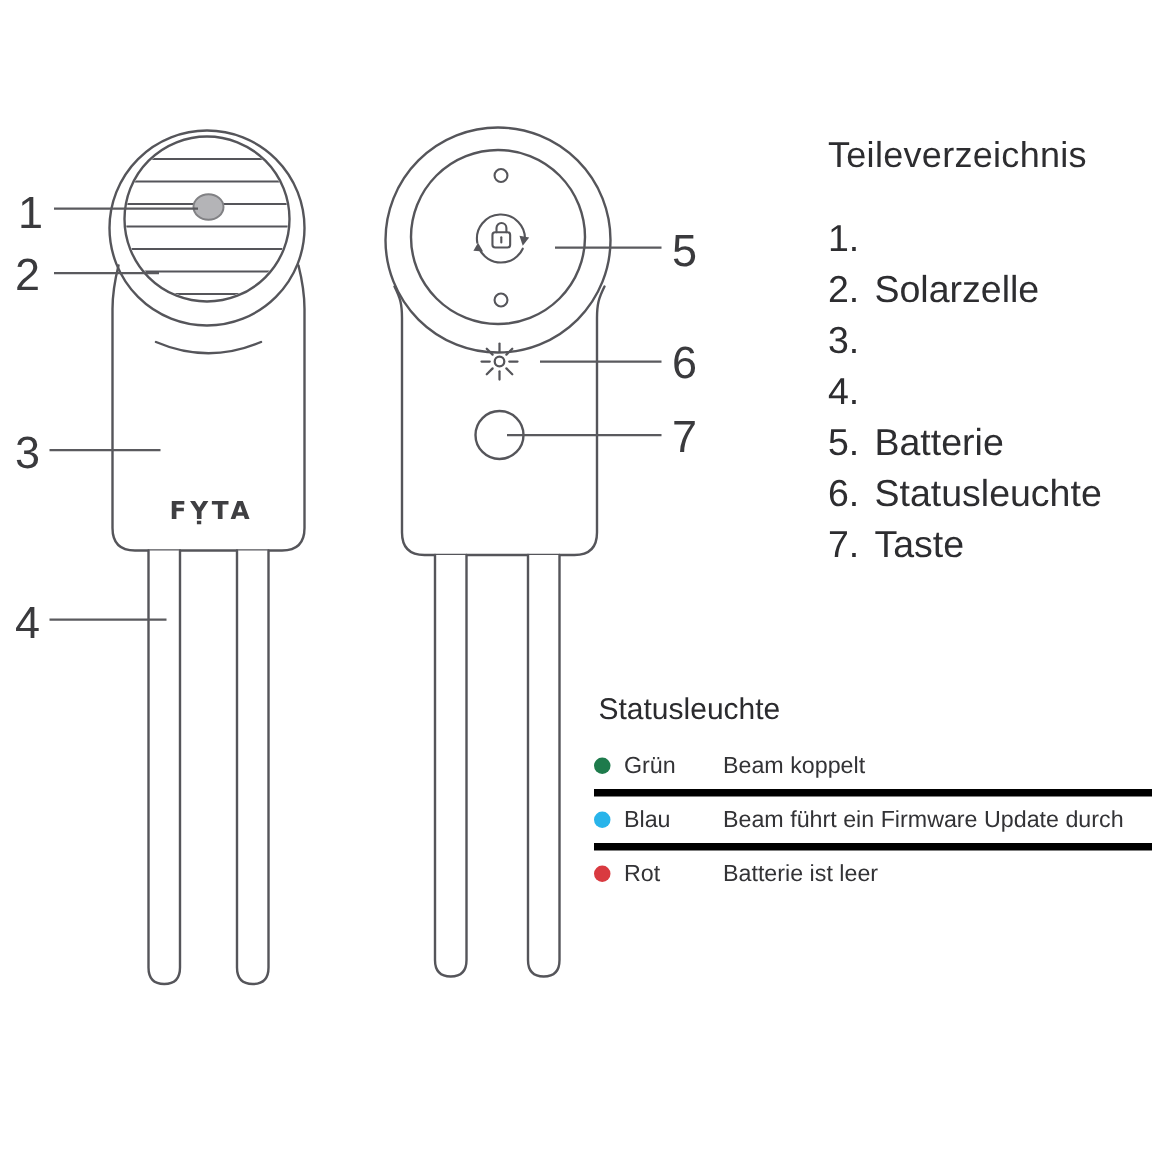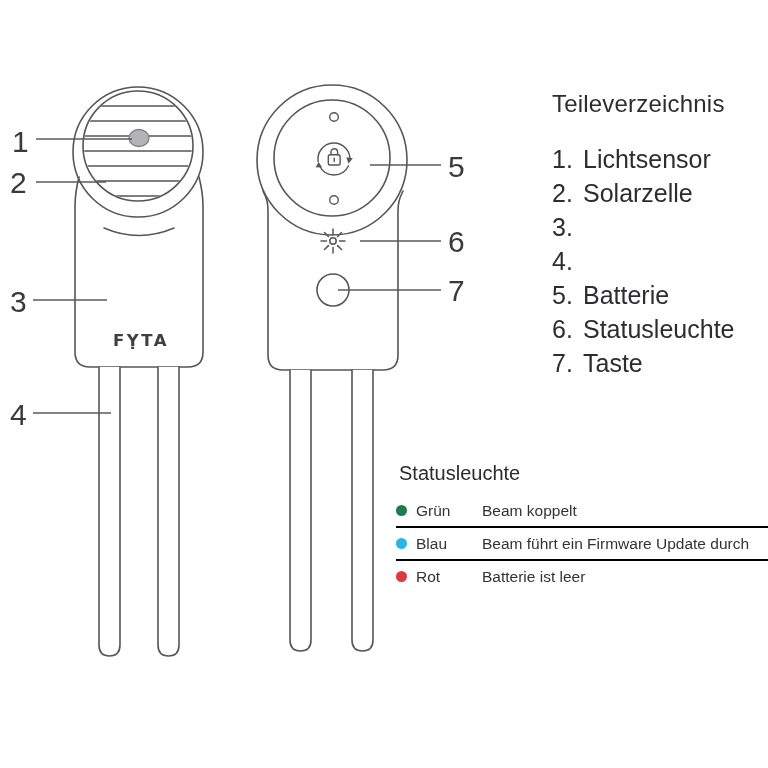--- a/index.html
+++ b/index.html
@@ -11,21 +11,21 @@
   .parts-list{position:absolute;left:552px;top:90px;width:216px;}
   .parts-list h2{margin:0 0 24px 0;font-size:24px;font-weight:400;color:#2d2d30;letter-spacing:0.2px;}
   .parts-list ol{list-style:none;margin:0;padding:0;}
   .parts-list li{display:flex;font-size:25px;line-height:34px;color:#2d2d30;}
   .parts-list .num{width:31px;flex:0 0 31px;}
 
   
   .status-legend{position:absolute;left:396px;top:462px;right:0;}
   .status-legend h3{margin:0 0 10px 3px;font-size:20px;font-weight:400;color:#2b2b2e;}
   .legend-row{display:flex;align-items:center;height:31px;font-size:15.5px;color:#333336;white-space:nowrap;}
-  .legend-row + .legend-row{border-top:2px solid #000000;}
+  .legend-row + .legend-row{border-top:5px solid #000000;}
   .legend-row .dot{width:11px;height:11px;border-radius:50%;margin-right:9px;flex:0 0 11px;}
   .legend-row .color-name{width:66px;flex:0 0 66px;}
 
   .callout-num{font-size:30px;fill:#3a3a3d;font-family:"Liberation Sans",sans-serif;}
   .logo-text{font-family:"DejaVu Sans","Liberation Sans",sans-serif;font-weight:700;
              font-size:16.5px;letter-spacing:2.5px;fill:#3f3f42;}
 </style>
 </head>
 <body>
 
@@ -120,21 +120,20 @@
     <text class="callout-num" x="448" y="177">5</text>
     <text class="callout-num" x="448" y="252">6</text>
     <text class="callout-num" x="448" y="301">7</text>
   </svg>
 
   <div class="parts-list">
     <h2>Teileverzeichnis</h2>
     <ol>
       <li>
         <span class="num">1.</span>
-        <span class="lbl">Lichtsensor</span>
         </li>
       <li>
         <span class="num">2.</span>
         <span class="lbl">Solarzelle</span>
         </li>
       <li>
         <span class="num">3.</span>
         </li>
       <li>
         <span class="num">4.</span>

